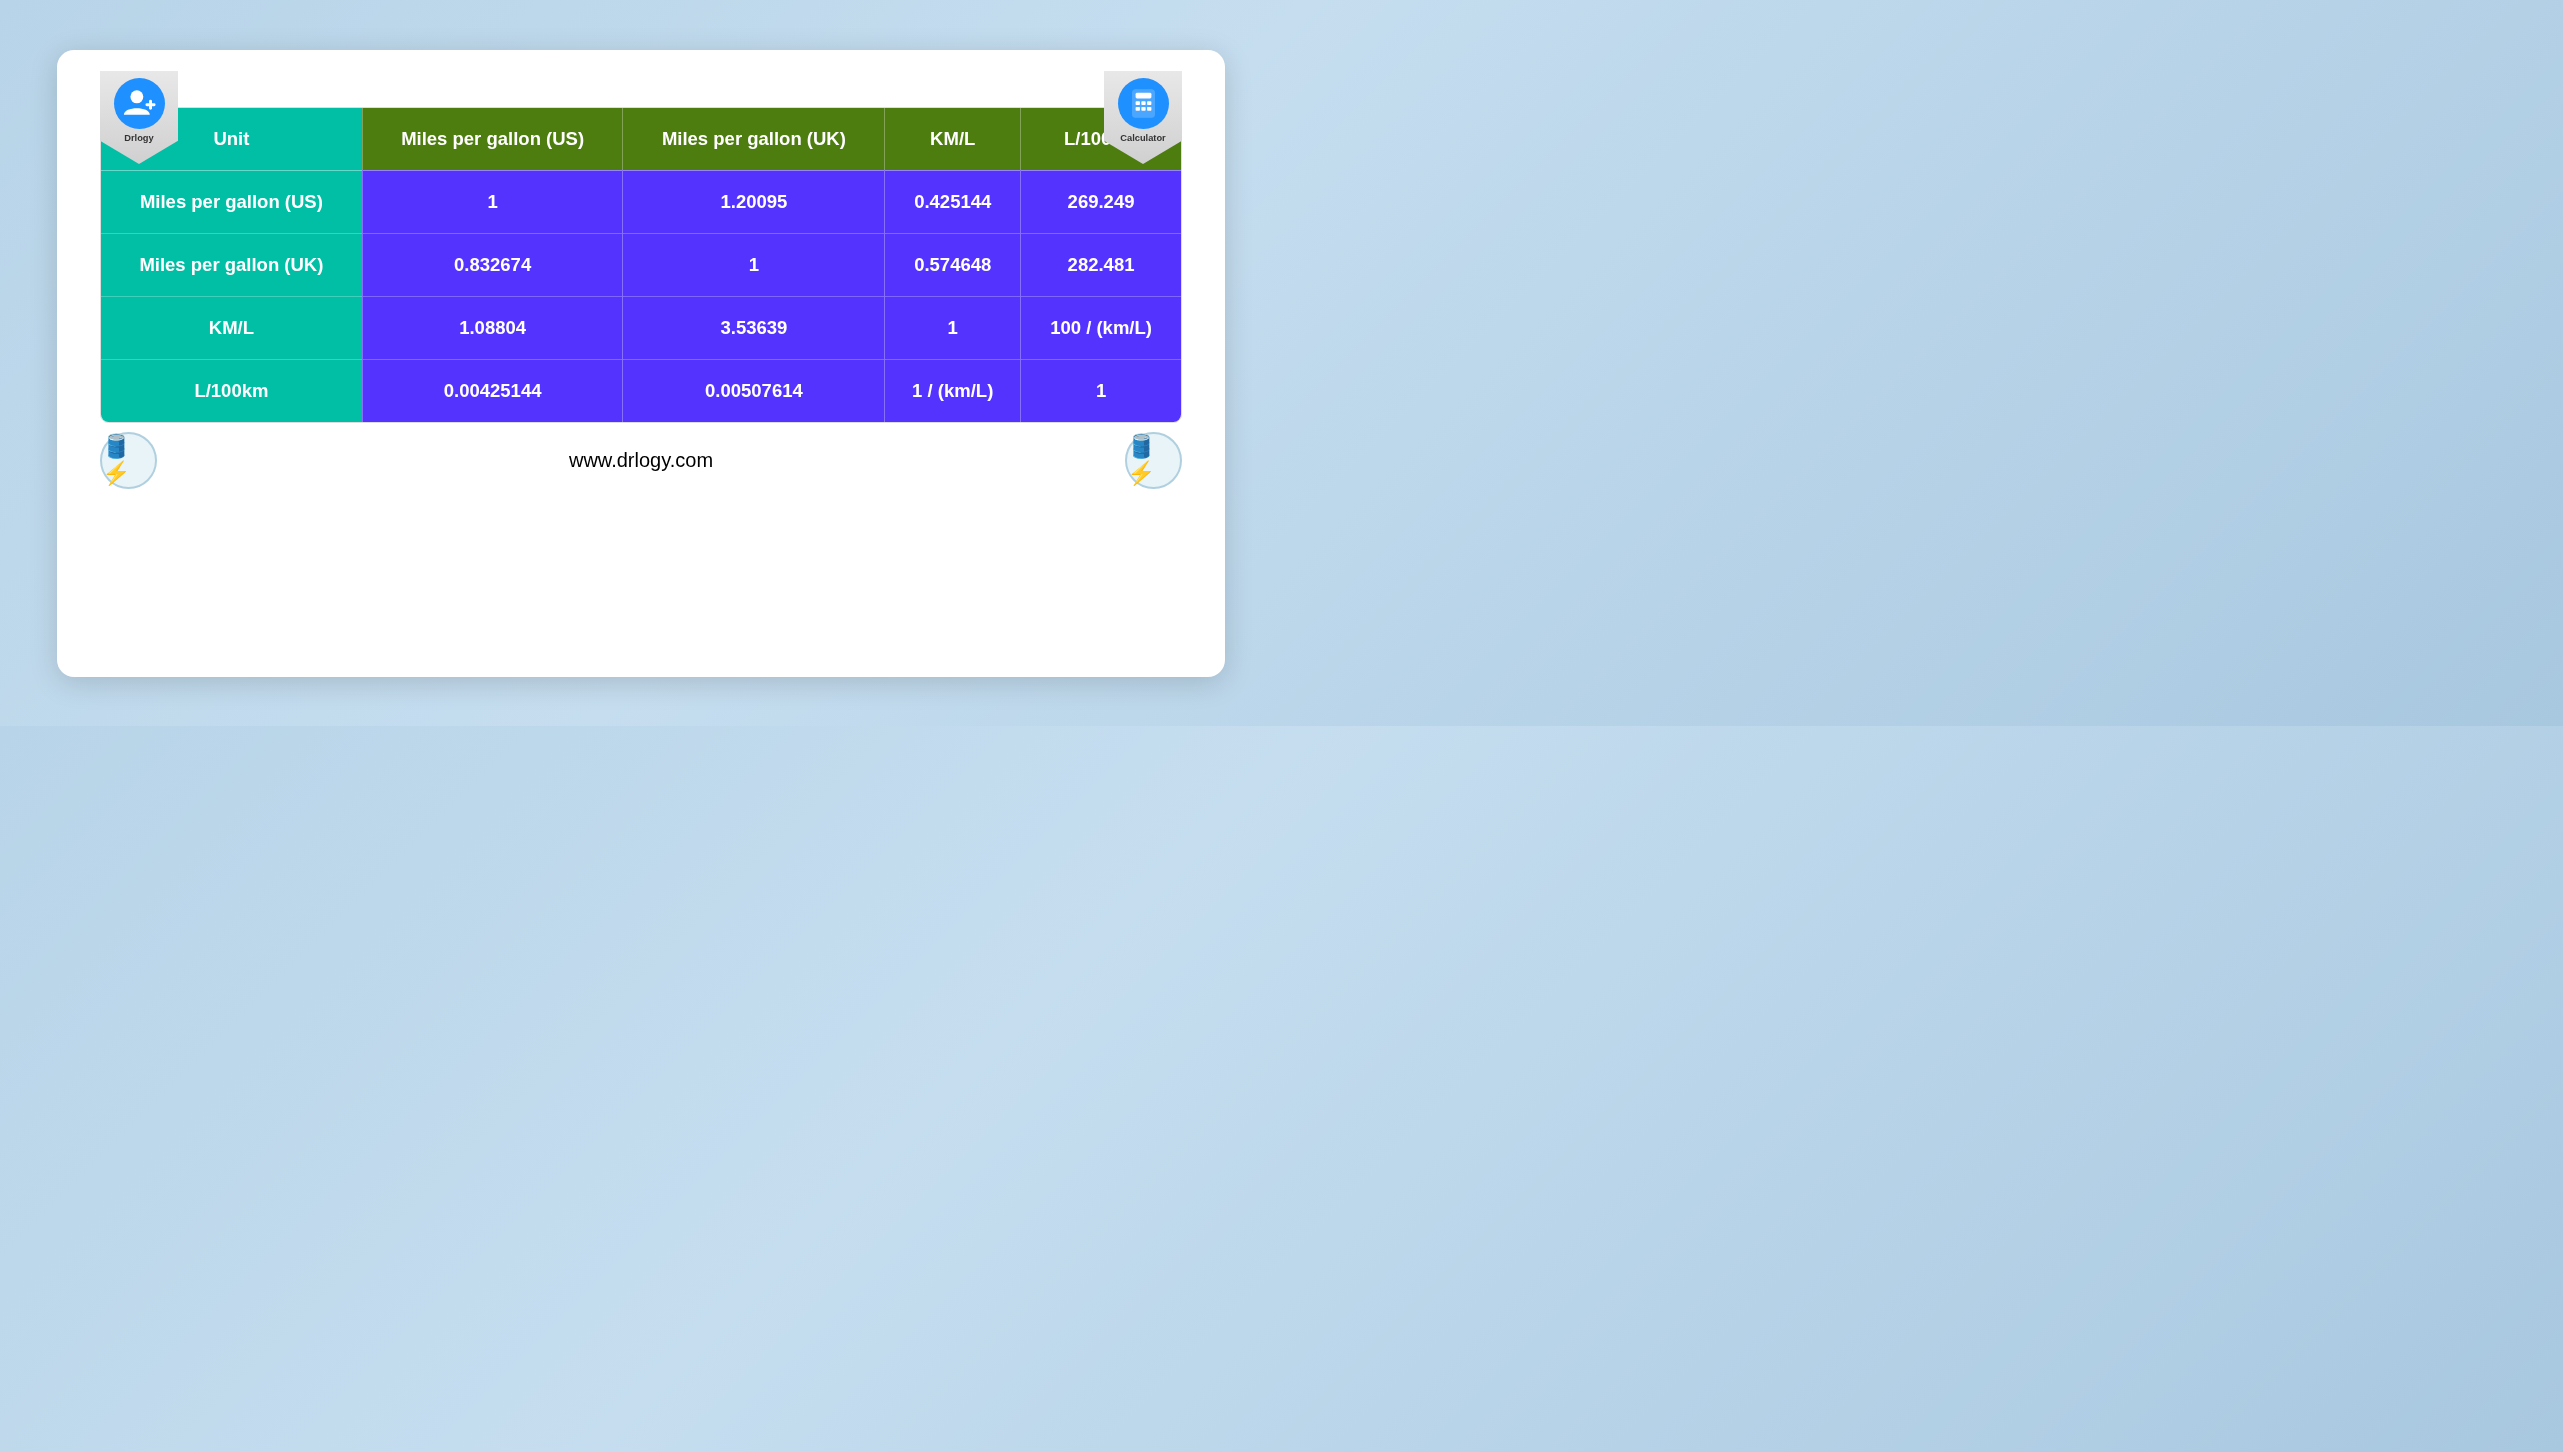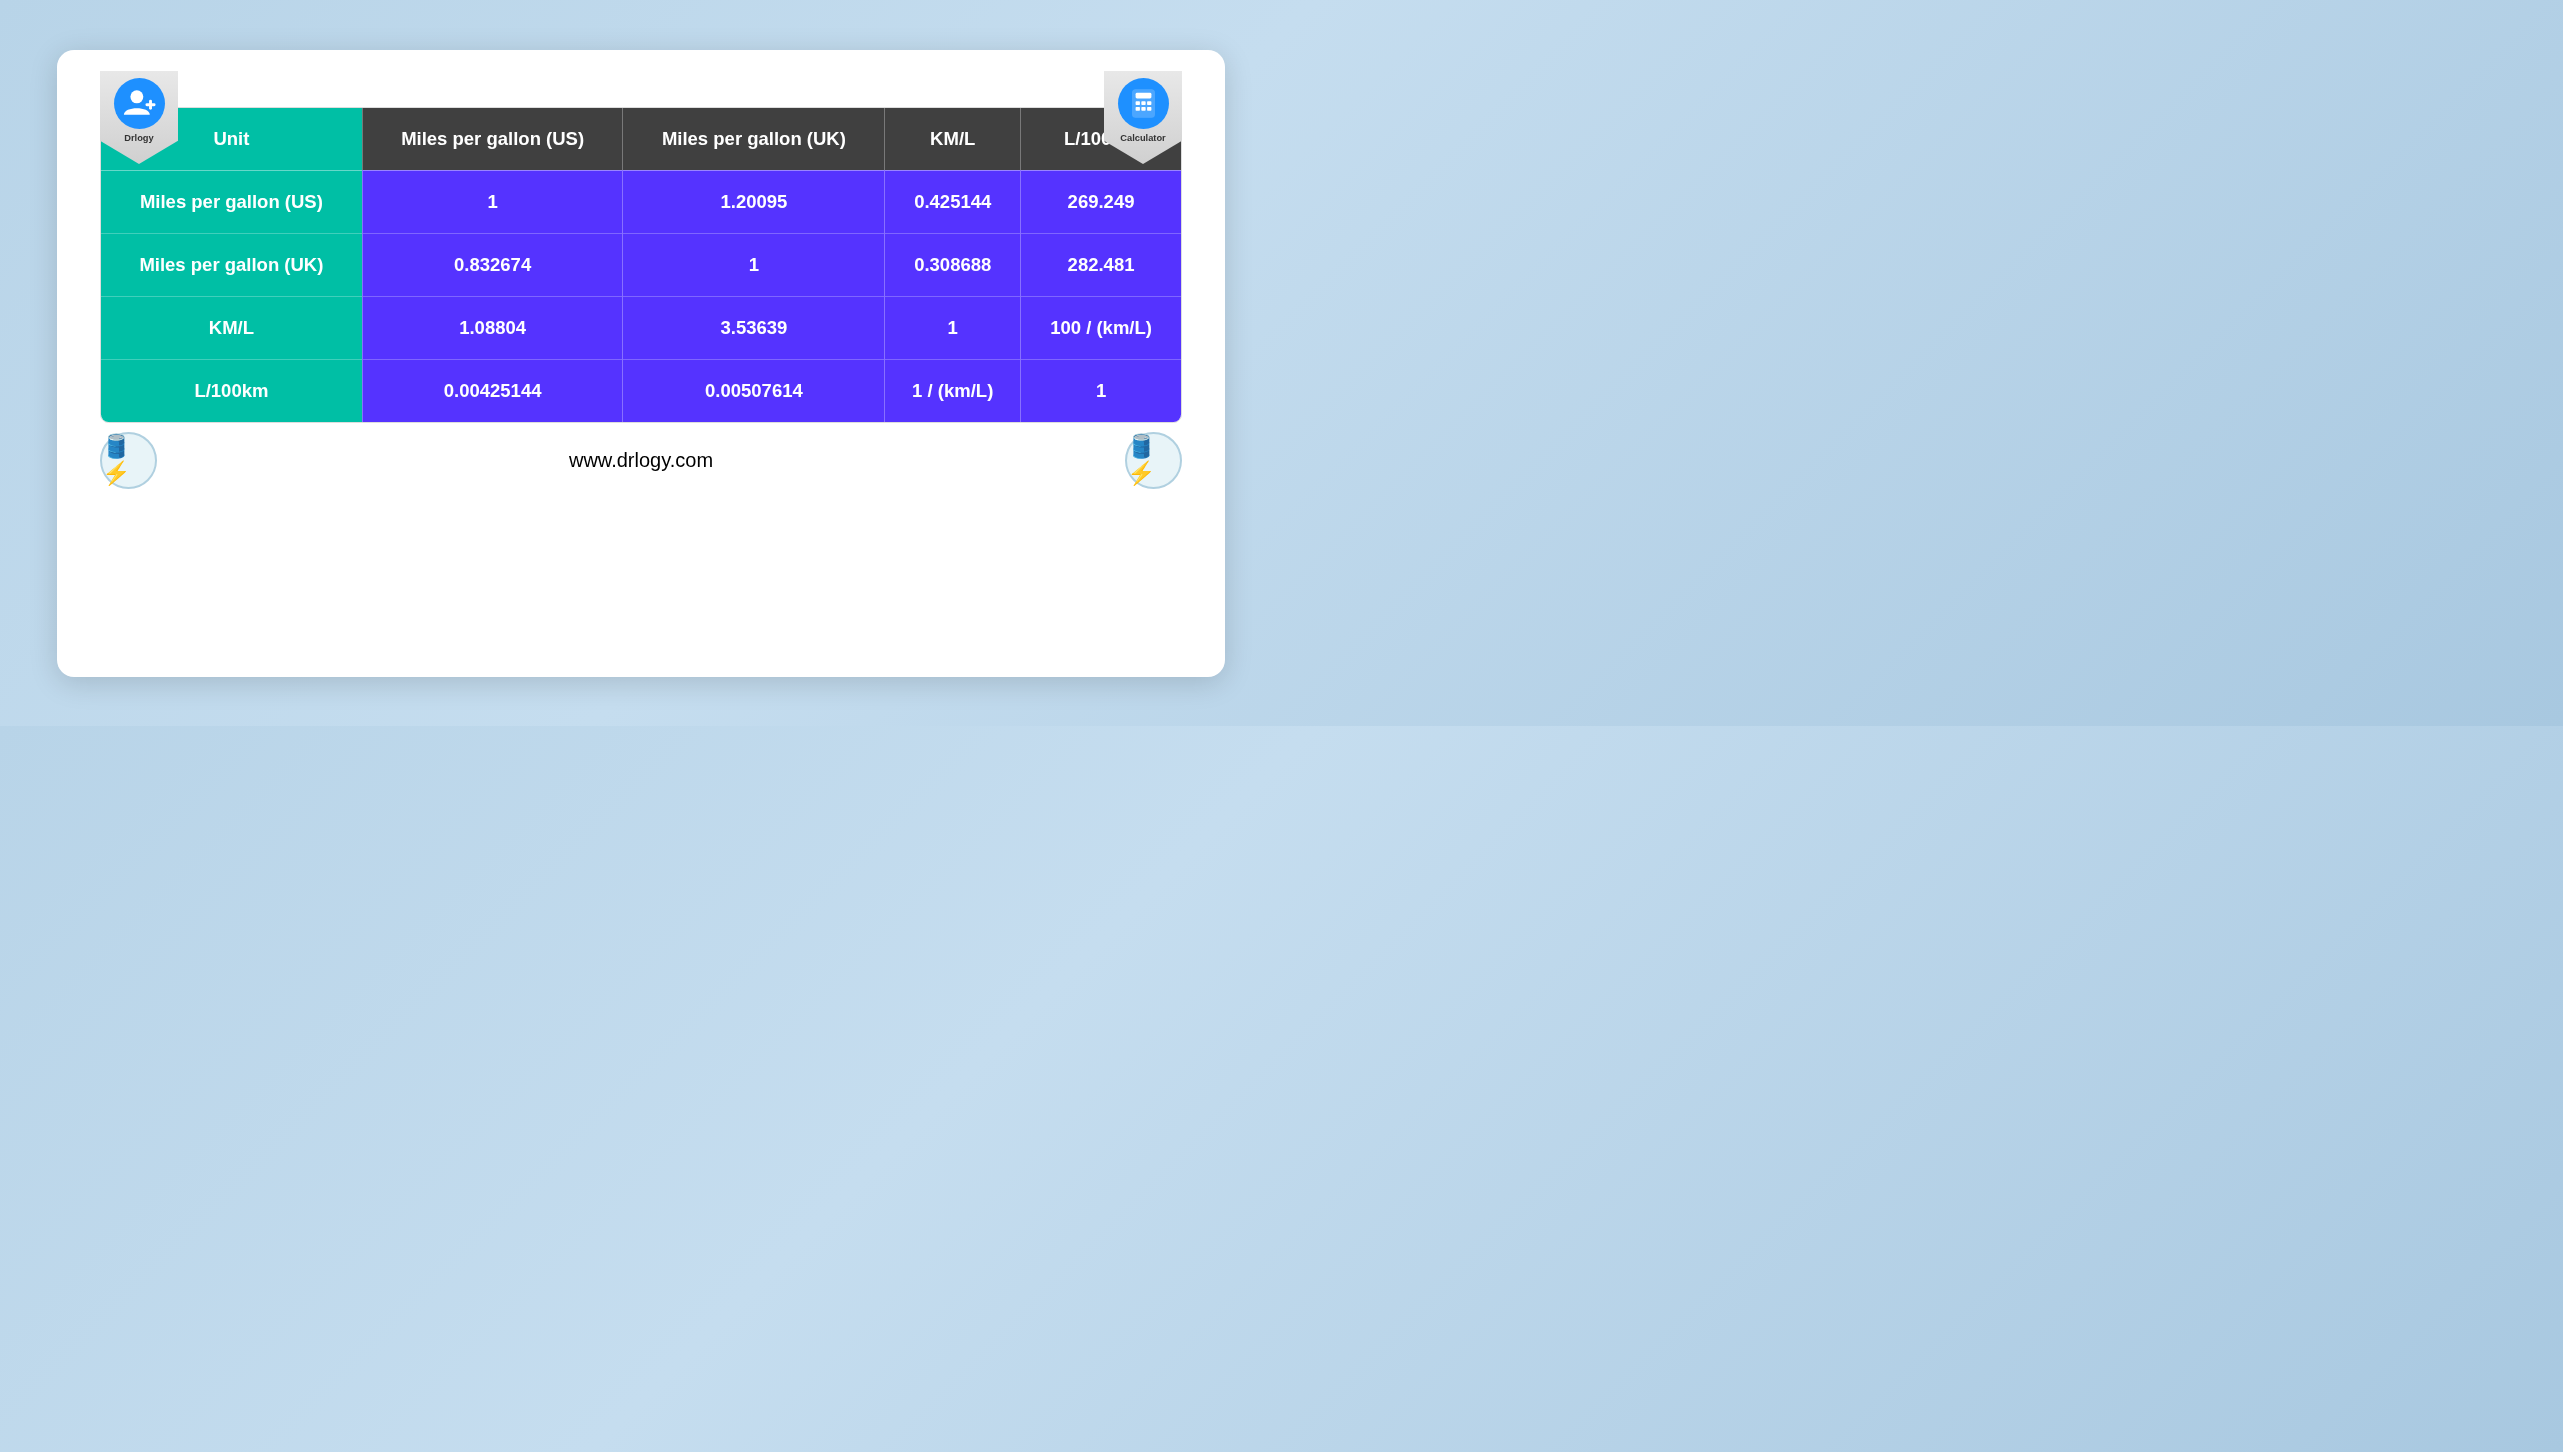--- a/index.html
+++ b/index.html
@@ -94,21 +94,21 @@
       overflow: hidden;
       border: 1.4px solid #ddd;
     }
 
     table {
       width: 100%;
       border-collapse: collapse;
     }
 
     thead tr {
-      background: #404040;
+      background: #4d7c0f;
     }
 
     thead th {
       color: white;
       font-size: 18.5px;
       font-weight: 700;
       padding: 20px 14.2px;
       text-align: center;
       border-right: 1.4px solid rgba(255,255,255,0.3);
     }
@@ -252,21 +252,21 @@
           <td>Miles per gallon (US)</td>
           <td>1</td>
           <td>1.20095</td>
           <td>0.425144</td>
           <td>269.249</td>
         </tr>
         <tr>
           <td>Miles per gallon (UK)</td>
           <td>0.832674</td>
           <td>1</td>
-          <td>0.308688</td>
+          <td>0.574648</td>
           <td>282.481</td>
         </tr>
         <tr>
           <td>KM/L</td>
           <td>1.08804</td>
           <td>3.53639</td>
           <td>1</td>
           <td>100 / (km/L)</td>
         </tr>
         <tr>

